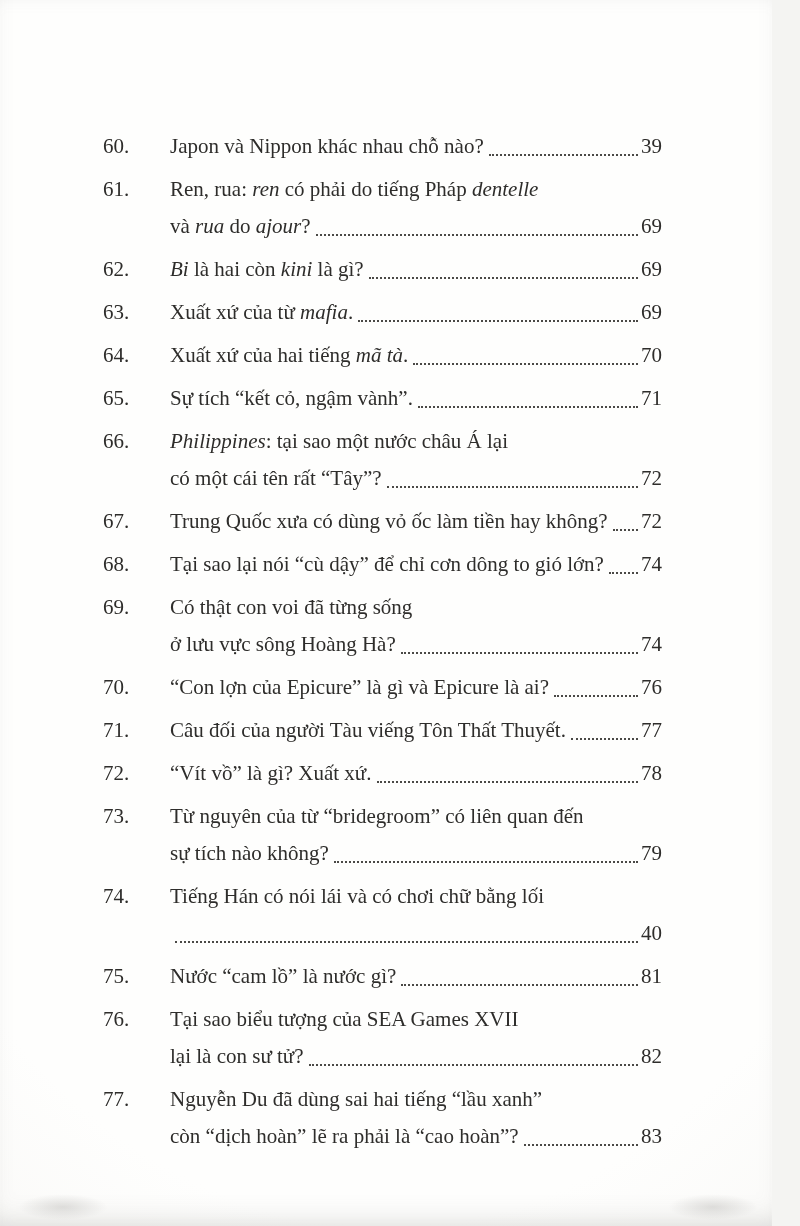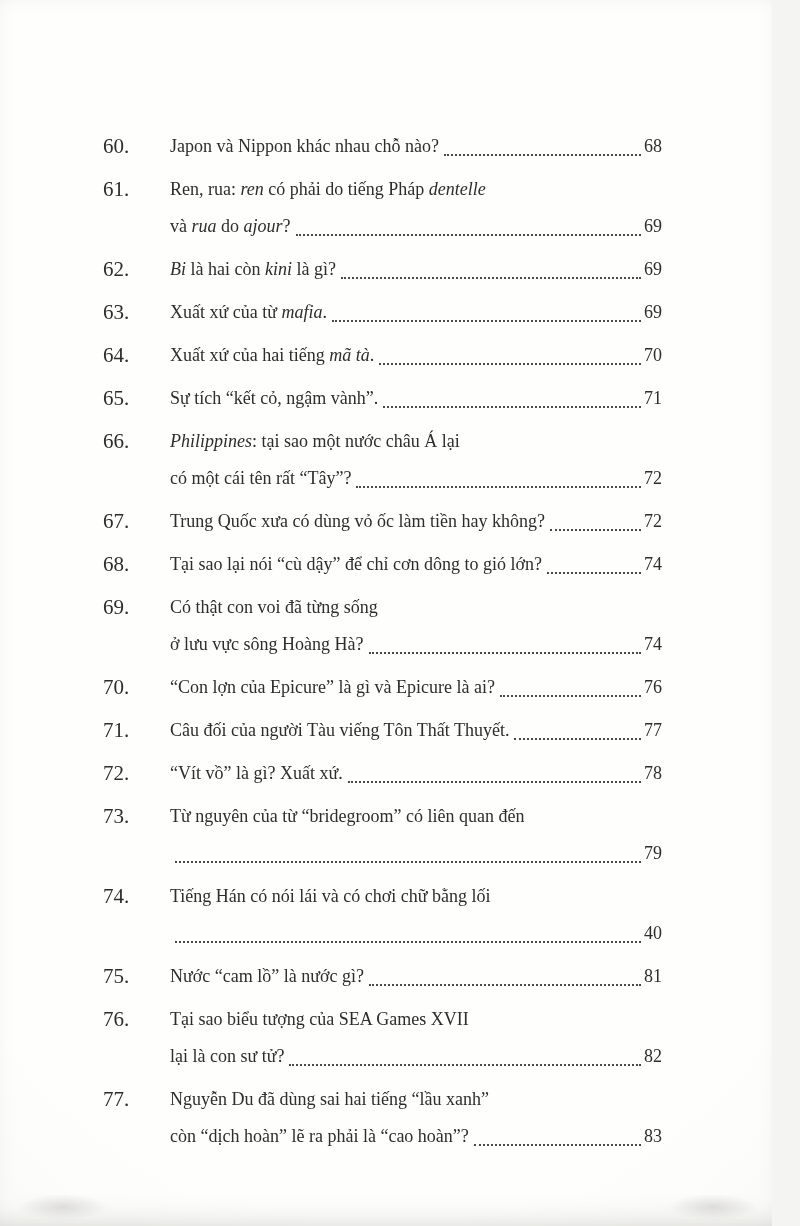--- a/index.html
+++ b/index.html
@@ -37,21 +37,21 @@
     font-size: 21px;
     line-height: 37px;
   }
   .body {
     flex: 1 1 auto;
     min-width: 0;
   }
   .line {
     display: flex;
     align-items: flex-end;
-    font-size: 18px;
+    font-size: 21px;
     line-height: 37px;
     white-space: nowrap;
   }
   .txt {
     flex: 0 1 auto;
     overflow: hidden;
   }
   .leader {
     flex: 1 1 auto;
     min-width: 14px;
@@ -78,21 +78,21 @@
 <body>
 
 <div class="page">
   <div class="toc" id="toc">
       <div class="entry">
         <div class="num">60.</div>
         <div class="body">
           <div class="line">
             <span class="txt"><span>Japon và Nippon khác nhau chỗ nào?</span></span>
             <span class="leader"></span>
-            <span class="pg">68</span>
+            <span class="pg">39</span>
           </div>
         </div>
       </div>
       <div class="entry">
         <div class="num">61.</div>
         <div class="body">
           <div class="line">
             <span class="txt"><span>Ren, rua: </span><i>ren</i><span> có phải do tiếng Pháp </span><i>dentelle</i></span>
           </div>
           <div class="line">
@@ -218,20 +218,21 @@
           </div>
         </div>
       </div>
       <div class="entry">
         <div class="num">73.</div>
         <div class="body">
           <div class="line">
             <span class="txt"><span>Từ nguyên của từ “bridegroom” có liên quan đến</span></span>
           </div>
           <div class="line">
+            <span class="txt"><span>sự tích nào không?</span></span>
             <span class="leader"></span>
             <span class="pg">79</span>
           </div>
         </div>
       </div>
       <div class="entry">
         <div class="num">74.</div>
         <div class="body">
           <div class="line">
             <span class="txt"><span>Tiếng Hán có nói lái và có chơi chữ bằng lối</span></span>

